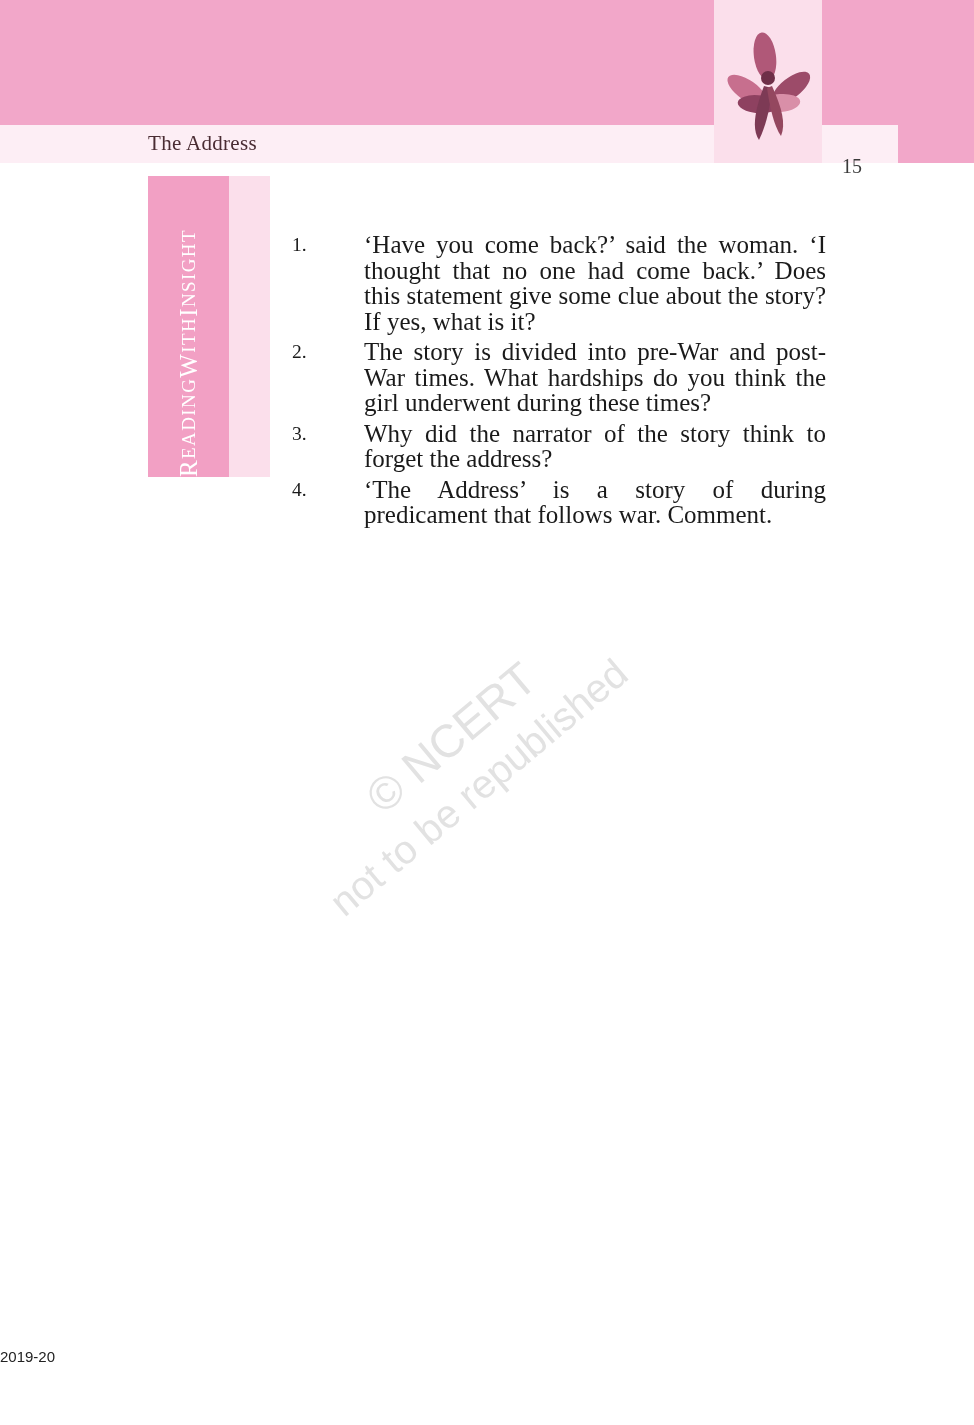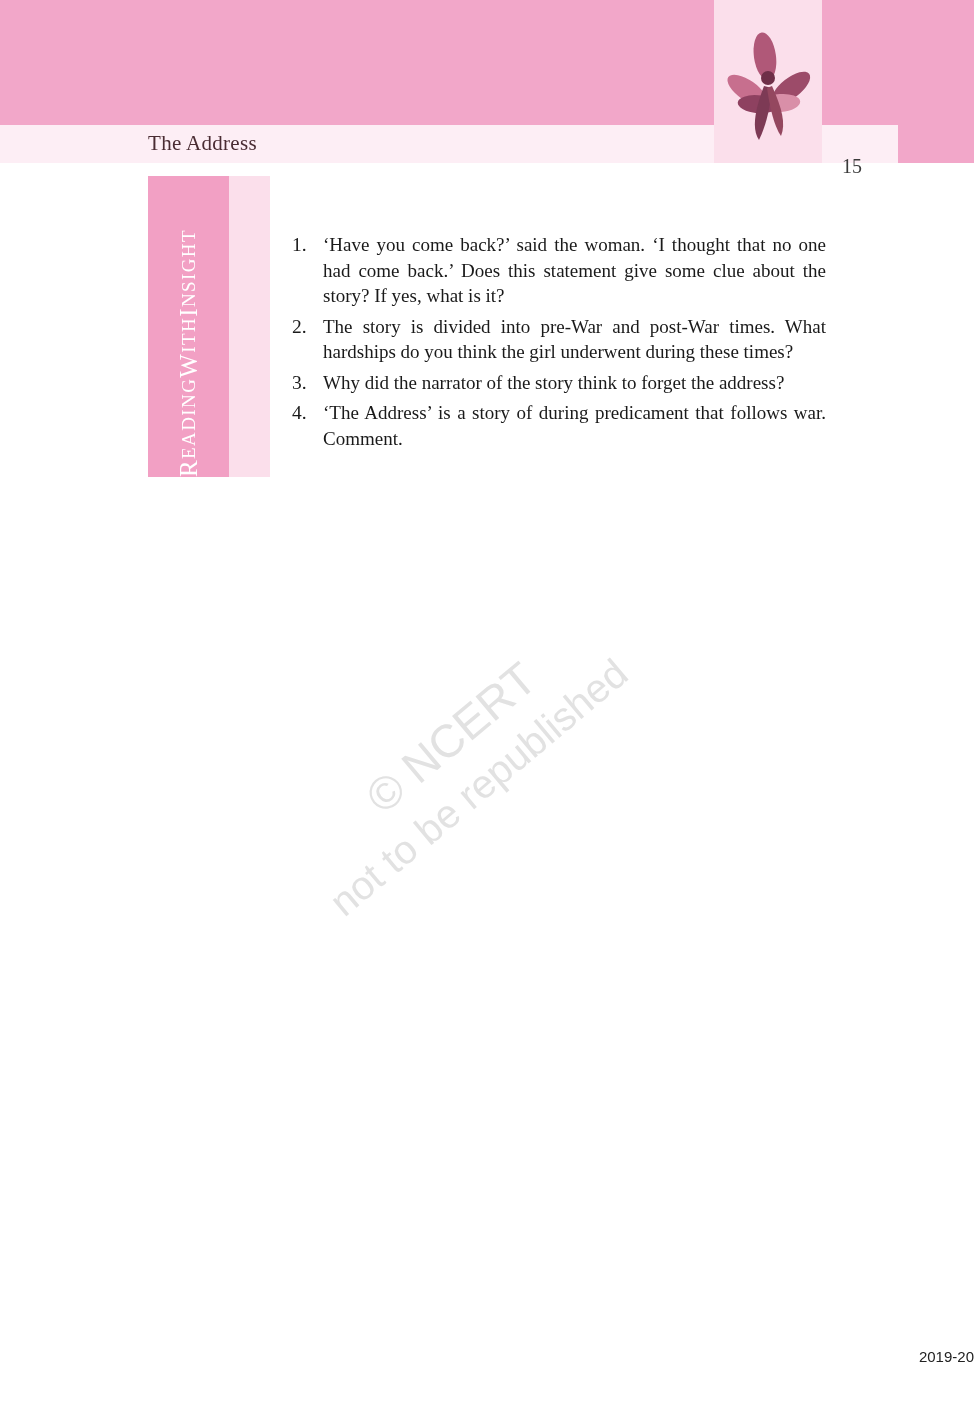--- a/index.html
+++ b/index.html
@@ -125,25 +125,26 @@
   }
   .qnum {
     width: 31px;
     flex: 0 0 31px;
     font-size: 19.5px;
     color: #1a1a1a;
     line-height: 25.5px;
   }
   .qtext {
     flex: 1;
-    font-size: 19px;
+    font-size: 25px;
     color: #1a1a1a;
     line-height: 25.5px;
     text-align: justify;
     text-justify: inter-word;
+    margin-left: 41px;
   }
 
   
   .watermark {
     position: absolute;
     top: 560px;
     left: 330px;
     width: 360px;
     height: 360px;
     pointer-events: none;
@@ -167,21 +168,21 @@
     font-size: 40px;
     transform: rotate(-40deg);
   }
 
   
   .footer {
     position: absolute;
     top: 1348px;
     left: 0;
     width: 974px;
-    text-align: right;
+    text-align: left;
     font-size: 15px;
     font-family: "Liberation Sans", sans-serif;
     color: #222;
   }
 </style>
 </head>
 <body>
 
 <div class="header-band"></div>
 <div class="header-strip"></div>

